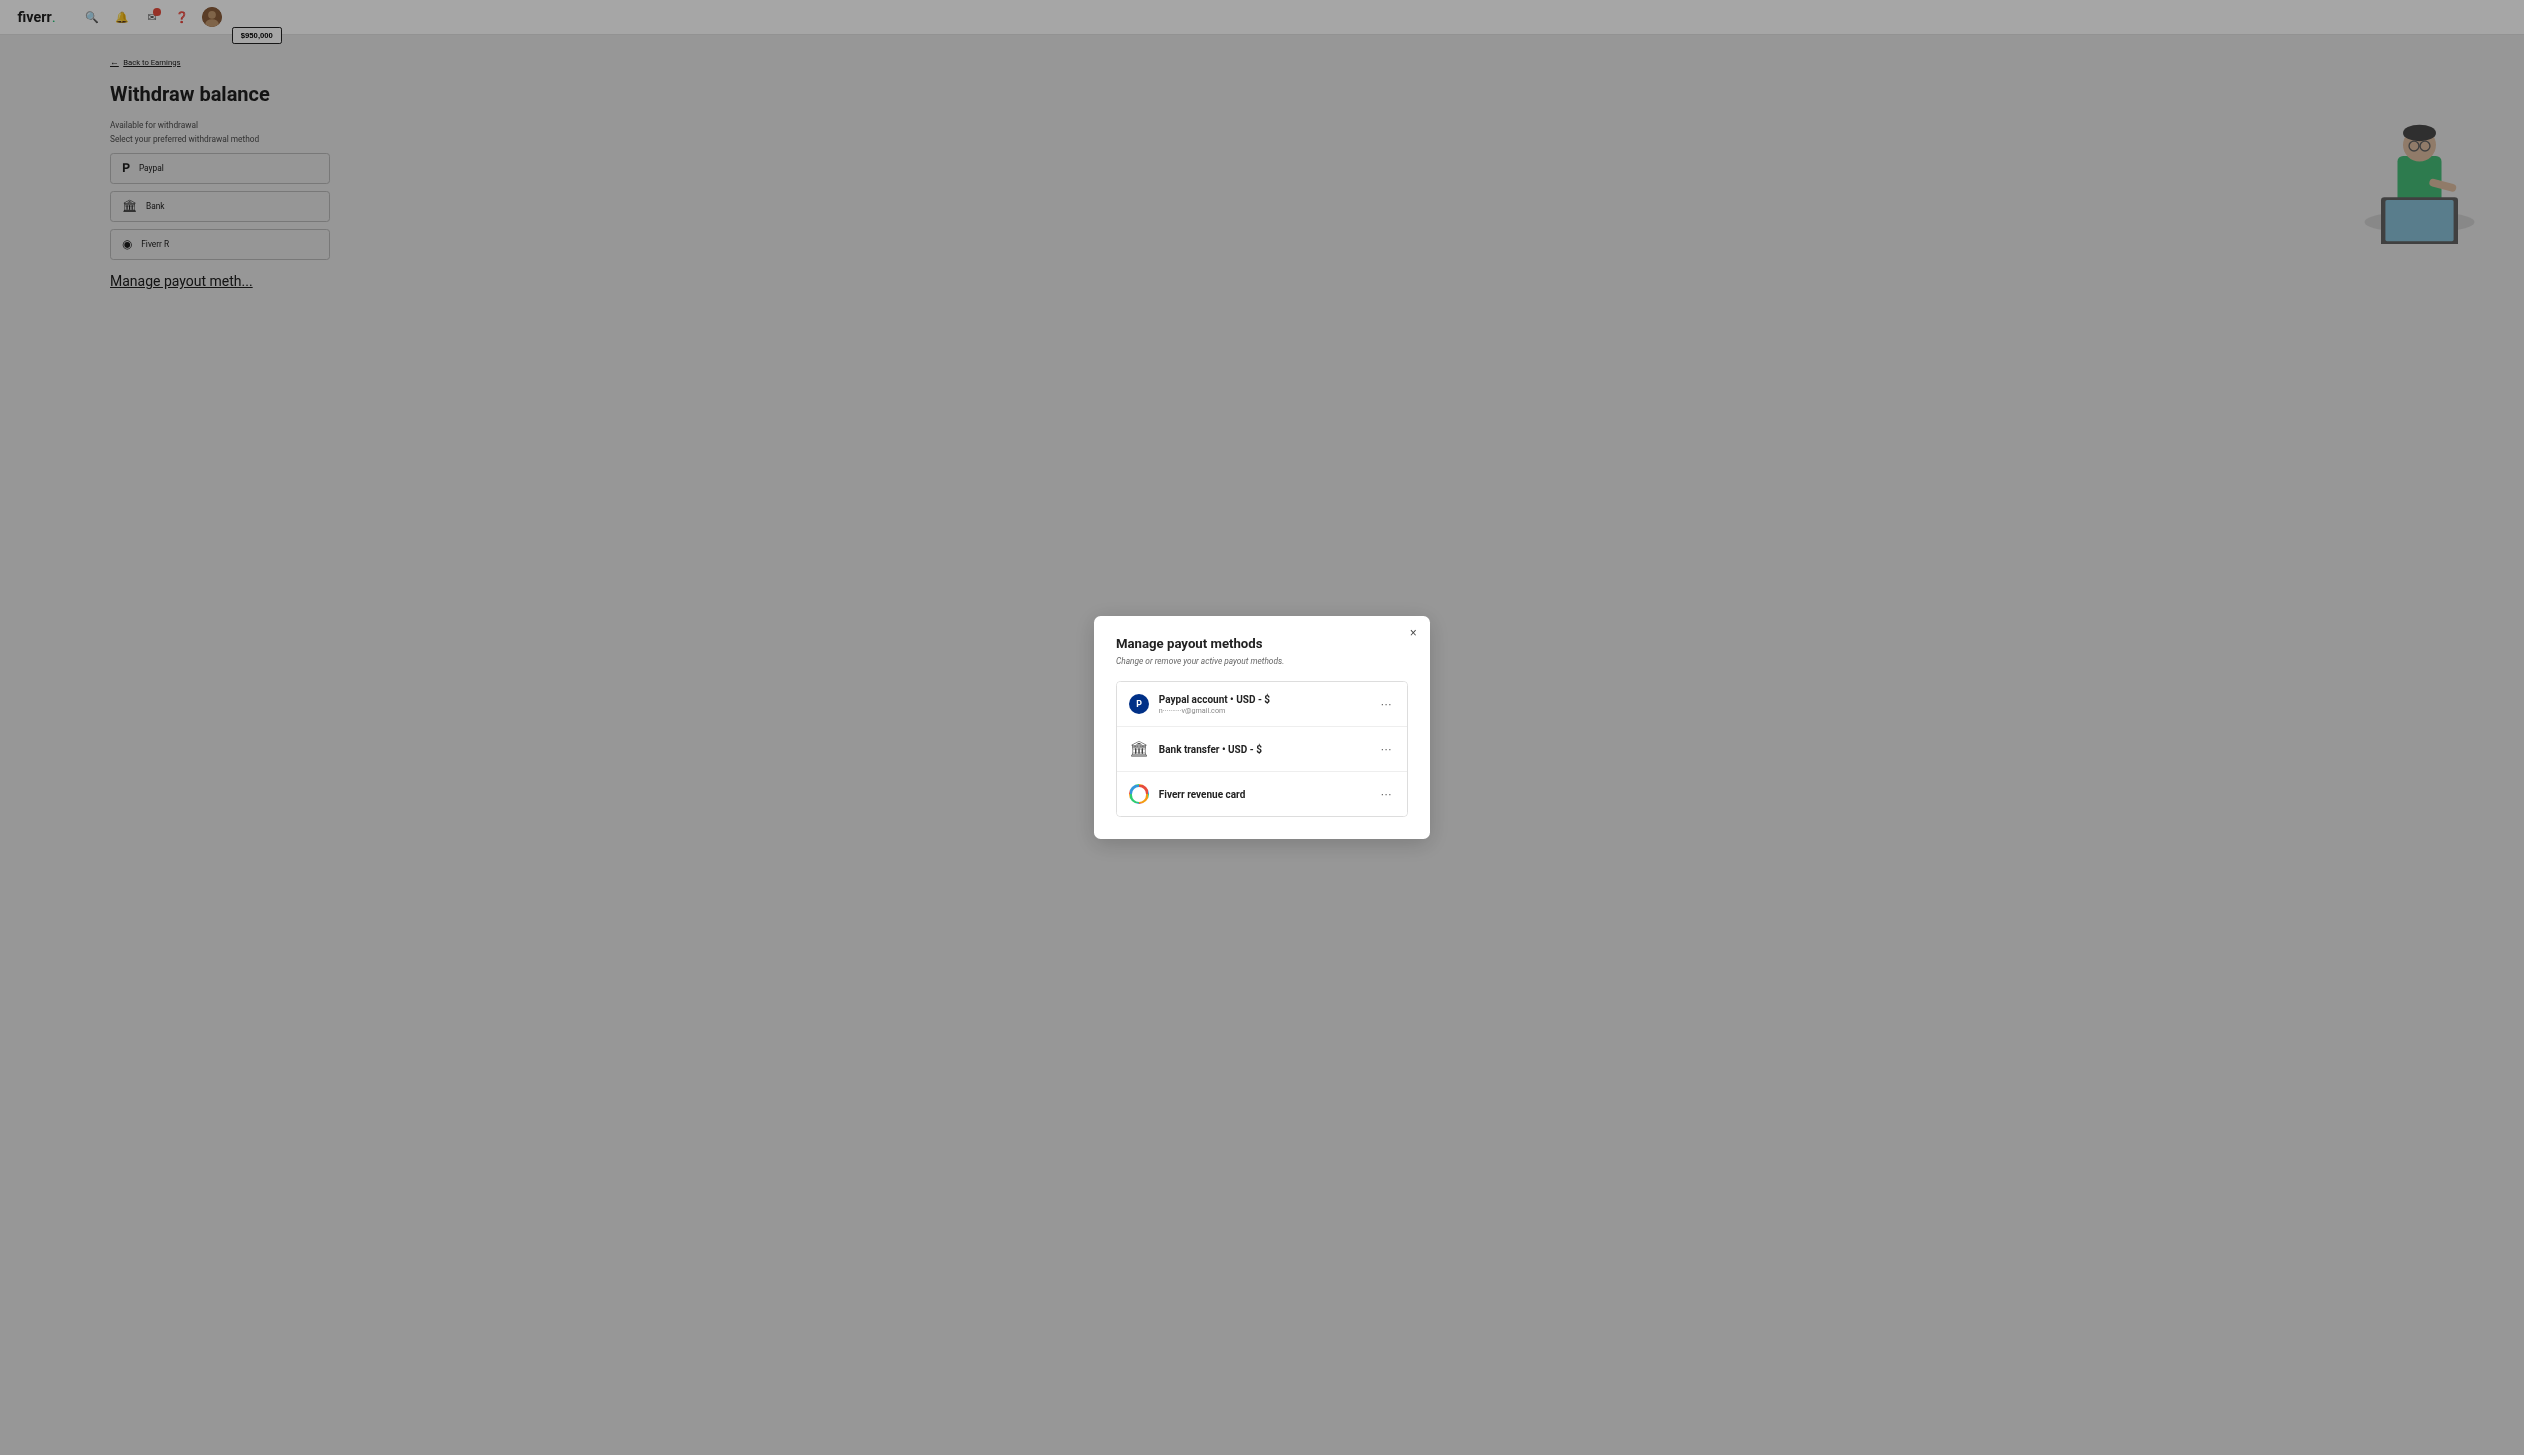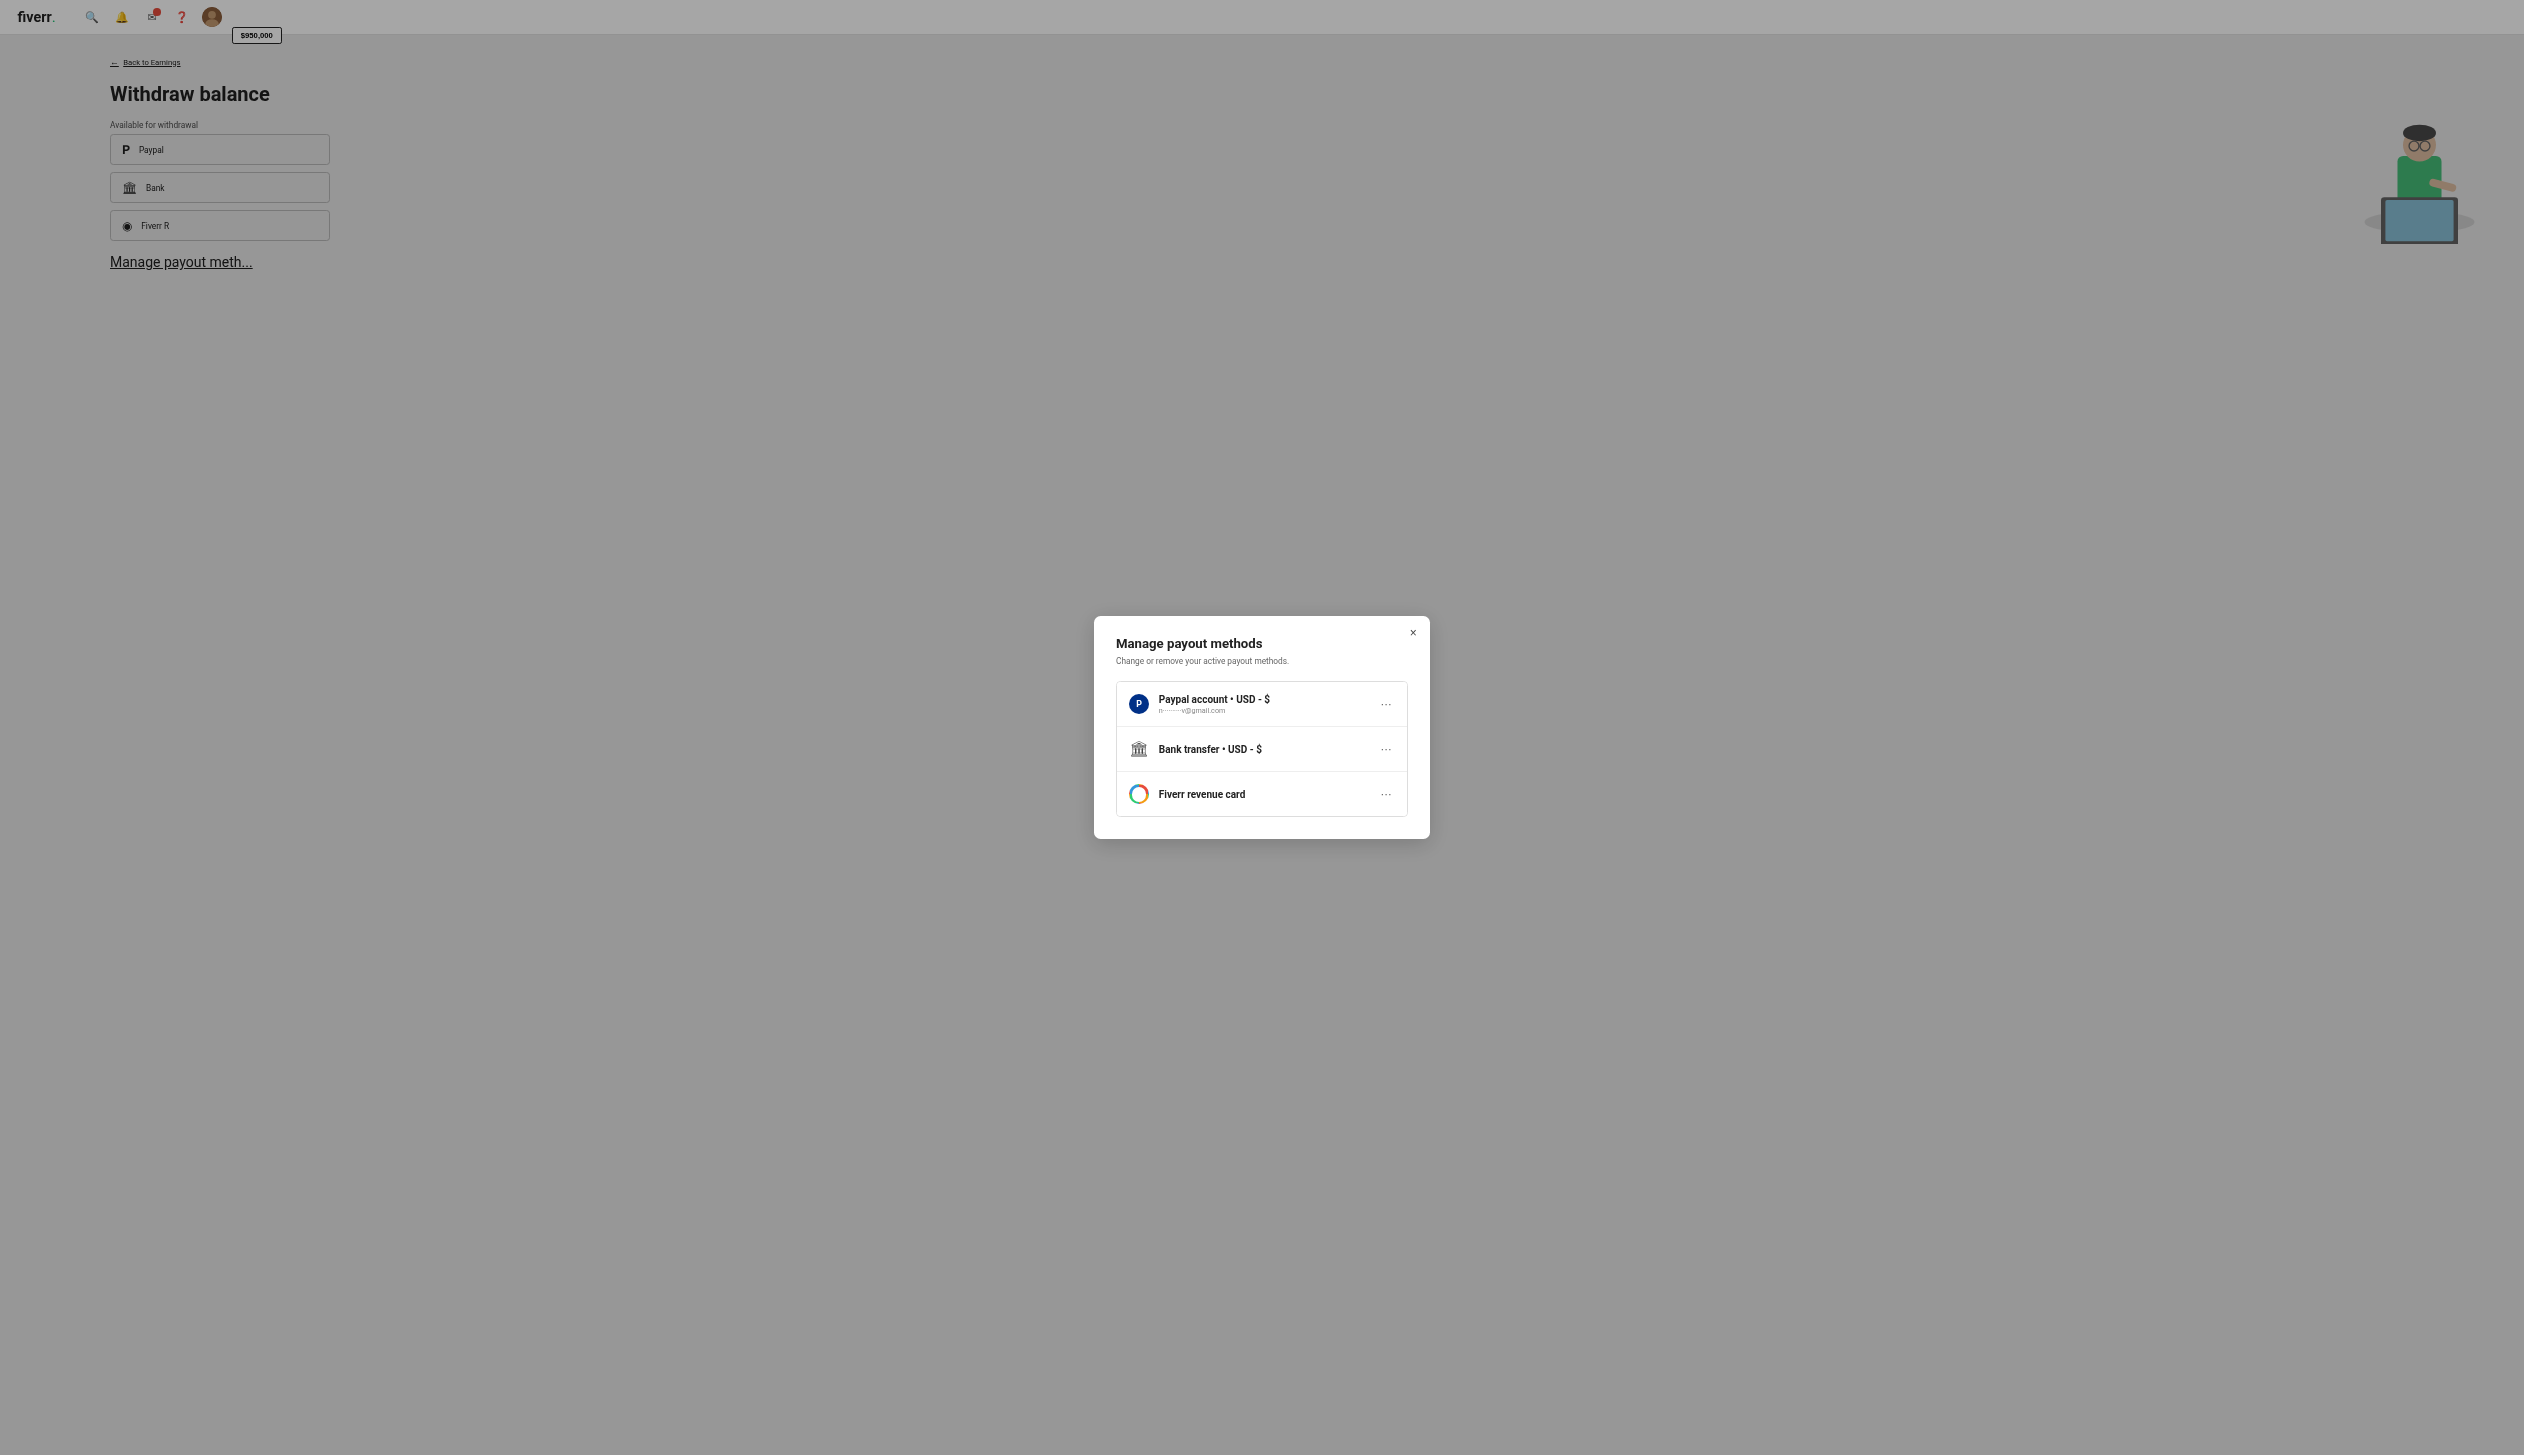--- a/index.html
+++ b/index.html
@@ -206,20 +206,21 @@
     .modal-title {
       font-size: 13.2px;
       font-weight: 700;
       color: #222;
       margin-bottom: 5.5px;
     }
     .modal-subtitle {
       font-size: 8.3px;
       color: #666;
       margin-bottom: 15.4px;
+      font-style: italic;
     }
     .modal-close {
       position: absolute;
       top: 11px; right: 13.2px;
       background: none;
       border: none;
       font-size: 12px;
       cursor: pointer;
       color: #444;
       line-height: 1;
@@ -331,20 +332,21 @@
   </div>
 </nav>
 
 <div class="page-content" style="filter: brightness(0.9);">
   <div class="back-link">
     <span class="back-arrow">←</span>
     <span>Back to Earnings</span>
   </div>
   <h1 class="page-title">Withdraw balance</h1>
   <p class="available-label">Available for withdrawal</p>
+  <p class="select-label">Select your preferred withdrawal method</p>
   <div class="payment-options">
     <div class="payment-option">
       <span class="payment-icon">𝐏</span>
       <span>Paypal</span>
     </div>
     <div class="payment-option">
       <span class="payment-icon">🏛</span>
       <span>Bank</span>
     </div>
     <div class="payment-option">

